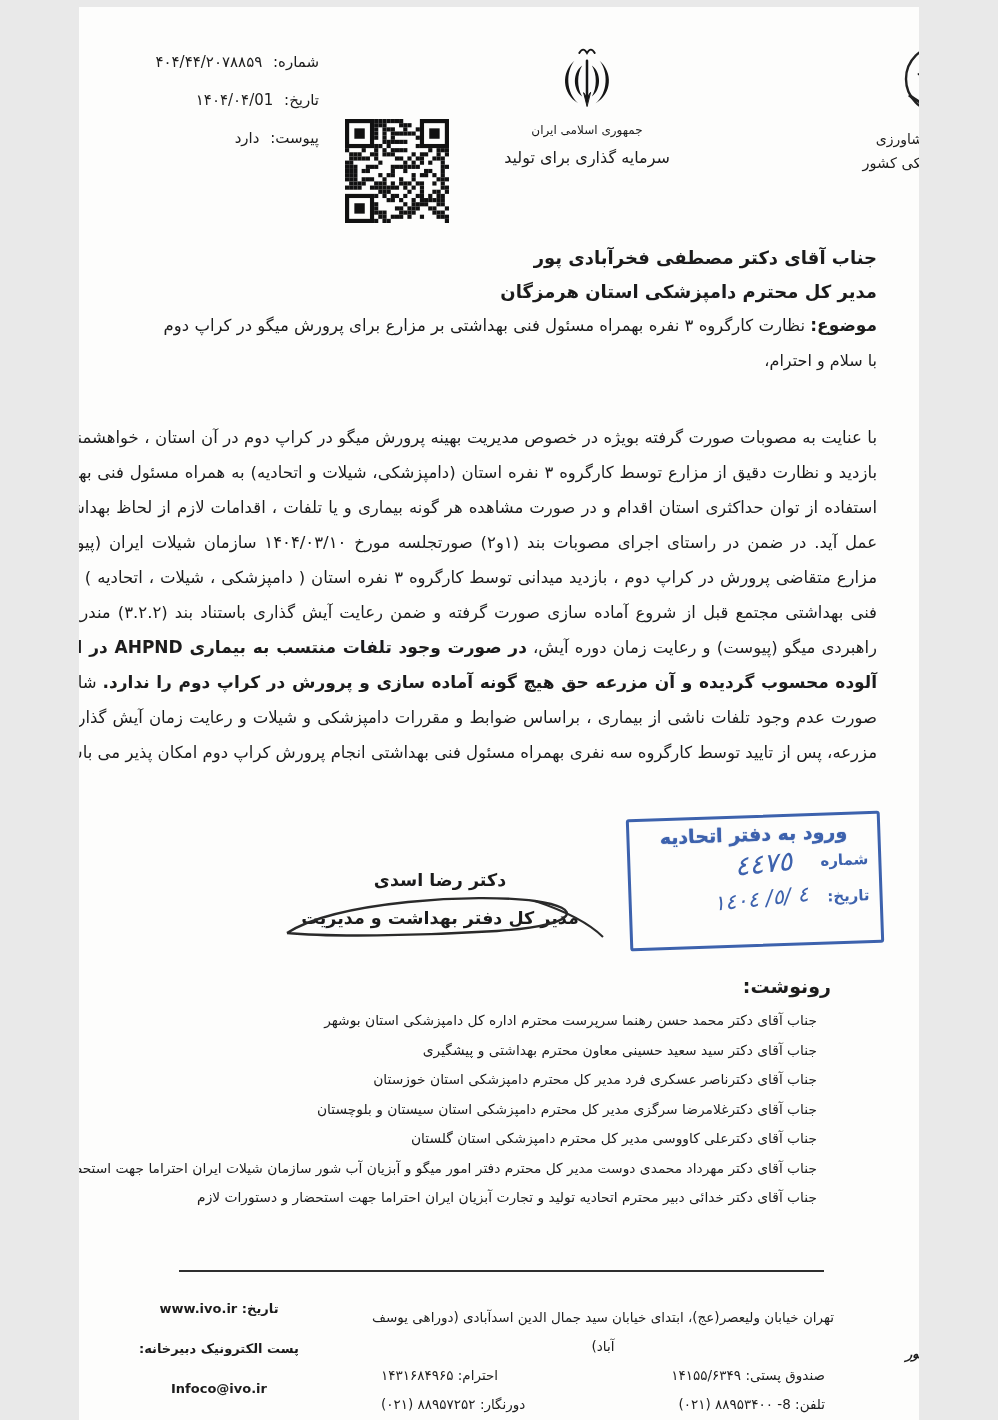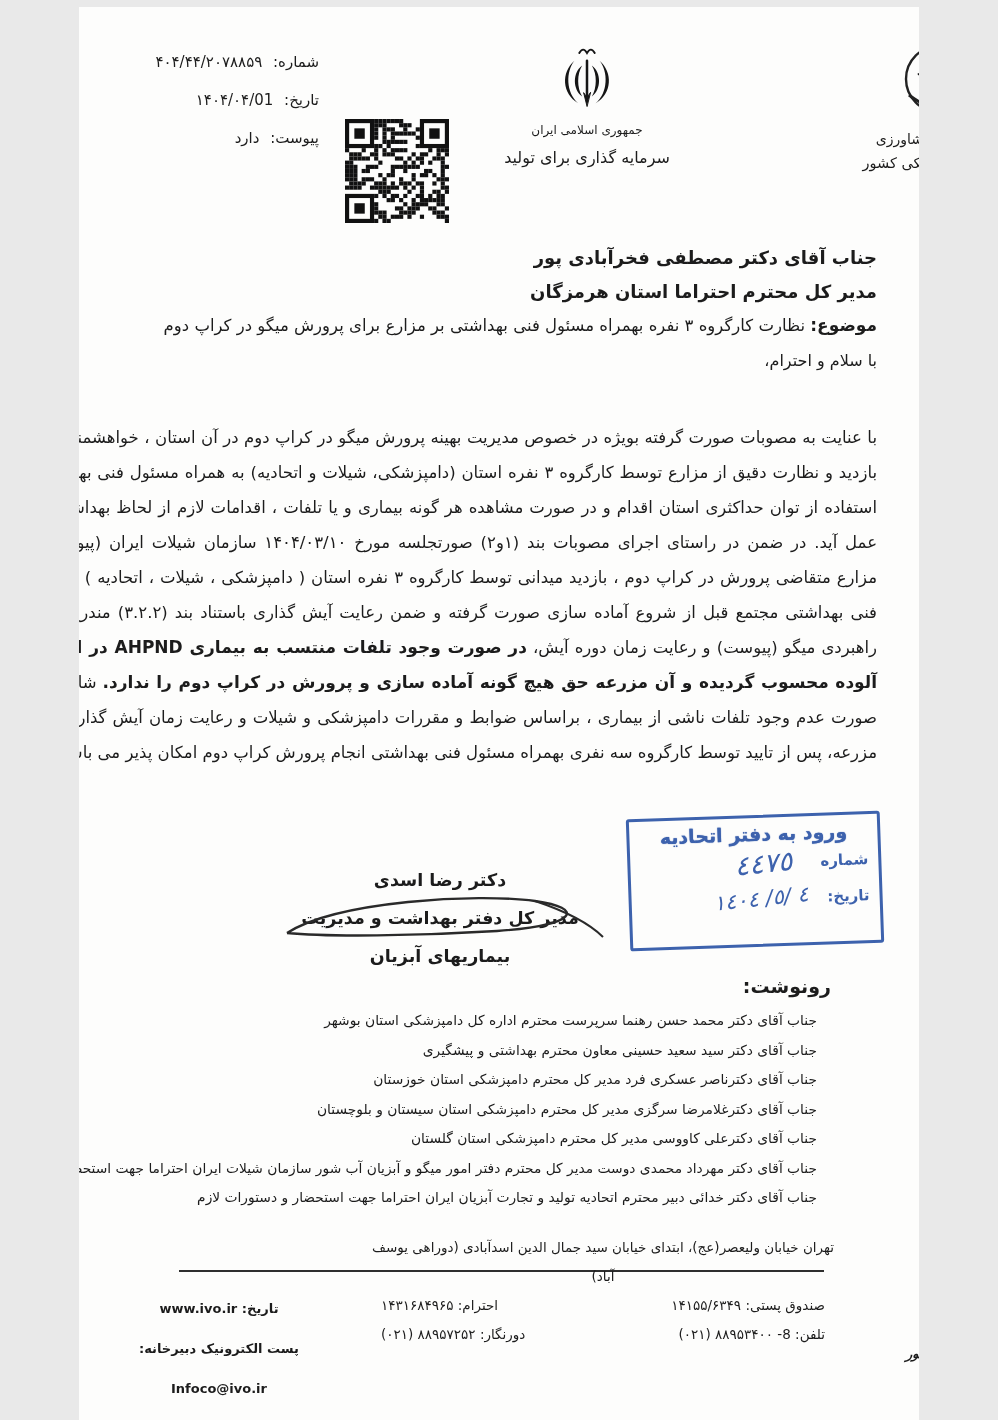--- a/index.html
+++ b/index.html
@@ -54,21 +54,21 @@
              font-weight:bold;font-size:17.5px;line-height:38px;}
   .sig-scribble{position:absolute;top:32px;left:8px;width:346px;height:52px;pointer-events:none;}
 
   
   .cc{position:absolute;top:968px;right:88px;width:612px;text-align:right;}
   .cc-label{font-weight:bold;font-size:19px;margin-bottom:9px;}
   .cc-item{font-size:13.8px;line-height:29.5px;padding-right:14px;white-space:nowrap;}
 
   
   .footer-line{position:absolute;top:1263px;left:100px;width:645px;height:2px;background:#2e2e2e;}
-  .footer-center{position:absolute;top:1226px;left:288px;width:472px;
+  .footer-center{position:absolute;top:1296px;left:288px;width:472px;
                  font-size:13.5px;line-height:29px;text-align:center;}
   .footer-pair{display:flex;justify-content:space-between;padding:0 14px;}
   .footer-left{position:absolute;top:1282px;left:16px;width:248px;font-size:13px;
                font-weight:bold;line-height:40px;text-align:center;}
   .footer-logo{position:absolute;top:1264px;left:820px;width:152px;text-align:center;}
   .footer-logo svg{display:block;margin:0 auto;}
   .logo-caption{font-size:13px;font-weight:bold;font-style:italic;margin-top:2px;
                 transform:rotate(-3deg) skewX(-8deg);}
 </style>
 </head>
@@ -365,21 +365,21 @@
       <text x="44" y="38" text-anchor="middle" font-family="DejaVu Sans" font-size="17" font-weight="bold" fill="#1a1a1a">جهـاد</text>
       <text x="44" y="54" text-anchor="middle" font-family="DejaVu Sans" font-size="10" fill="#1a1a1a">کشاورزی</text>
       <text x="44" y="20" text-anchor="middle" font-family="DejaVu Sans" font-size="6" fill="#1a1a1a">بسمه تعالی</text>
     </svg>
     <div class="min-1">وزارت جهاد کشاورزی</div>
     <div class="min-2">سازمان دامپزشکی کشور</div>
   </div>
 
   <div class="recipient">
     <div class="r-name">جناب آقای دکتر مصطفی فخرآبادی پور</div>
-    <div class="r-title">مدیر کل محترم احتراما استان هرمزگان</div>
+    <div class="r-title">مدیر کل محترم دامپزشکی استان هرمزگان</div>
     <div class="subject">
       <span class="subject-label">موضوع:</span>
       <span>نظارت کارگروه ۳ نفره بهمراه مسئول فنی بهداشتی  بر مزارع برای پرورش میگو در کراپ دوم</span>
     </div>
     <div class="salutation">با سلام و احترام،</div>
   </div>
 
   <div class="body-par">
     <span>با عنایت به مصوبات صورت گرفته  بویژه در خصوص مدیریت بهینه پرورش میگو در کراپ دوم در آن استان ، خواهشمند است نسبت به بازدید و نظارت دقیق از مزارع توسط کارگروه ۳ نفره استان (دامپزشکی، شیلات و اتحادیه) به همراه مسئول فنی بهداشتی مجتمع، با استفاده از توان حداکثری استان اقدام و در صورت مشاهده هر گونه بیماری و یا تلفات ، اقدامات لازم از لحاظ بهداشتی و حقوقی به عمل آید. در ضمن در راستای اجرای مصوبات بند (۱و۲) صورتجلسه مورخ ۱۴۰۴/۰۳/۱۰ سازمان شیلات ایران (پیوست)  درخصوص مزارع متقاضی پرورش در کراپ دوم ،  بازدید میدانی توسط کارگروه ۳ نفره استان ( دامپزشکی ، شیلات ، اتحادیه ) به همراه مسئول فنی بهداشتی مجتمع قبل از شروع آماده سازی صورت گرفته و ضمن رعایت آیش گذاری باستناد بند (۳.۲.۲) مندرج در برنامه ملی راهبردی میگو (پیوست) و رعایت زمان دوره آیش، </span><span class="body-bold">در صورت وجود تلفات منتسب به بیماری AHPND در استخر، مزرعه آلوده محسوب گردیده و آن مزرعه حق هیچ گونه آماده سازی و پرورش در کراپ دوم را ندارد.</span><span> شایان ذکر است در صورت عدم وجود تلفات ناشی از بیماری ، براساس ضوابط و مقررات دامپزشکی و شیلات و رعایت زمان آیش گذاری و آماده سازی مزرعه، پس از تایید توسط کارگروه سه نفری بهمراه مسئول فنی بهداشتی انجام  پرورش کراپ دوم امکان پذیر می باشد .</span>
   </div>
@@ -392,21 +392,20 @@
     </div>
     <div class="stamp-row">
       <span class="stamp-label">تاریخ:</span>
       <span class="stamp-hand hand-date">٤ /٥/ ١٤٠٤</span>
     </div>
   </div>
 
   <div class="signature">
     <div>دکتر رضا اسدی</div>
     <div>مدیر کل دفتر بهداشت و مدیریت</div>
-    <div>بیماریهای آبزیان</div>
     <svg class="sig-scribble" viewBox="0 0 346 52">
       <path d="M20 40 C70 8 210 0 268 8 C318 15 312 32 230 38 C150 43 60 44 20 40" fill="none" stroke="#2a2a2a" stroke-width="2.4"></path>
       <path d="M268 8 C298 18 322 30 336 44" fill="none" stroke="#2a2a2a" stroke-width="2"></path>
     </svg>
   </div>
 
   <div class="cc">
     <div class="cc-label">رونوشت:</div>
     <div class="cc-item">جناب آقای دکتر محمد حسن رهنما سرپرست محترم اداره کل دامپزشکی استان بوشهر</div>
     <div class="cc-item">جناب آقای دکتر سید سعید حسینی معاون محترم بهداشتی و پیشگیری</div>

